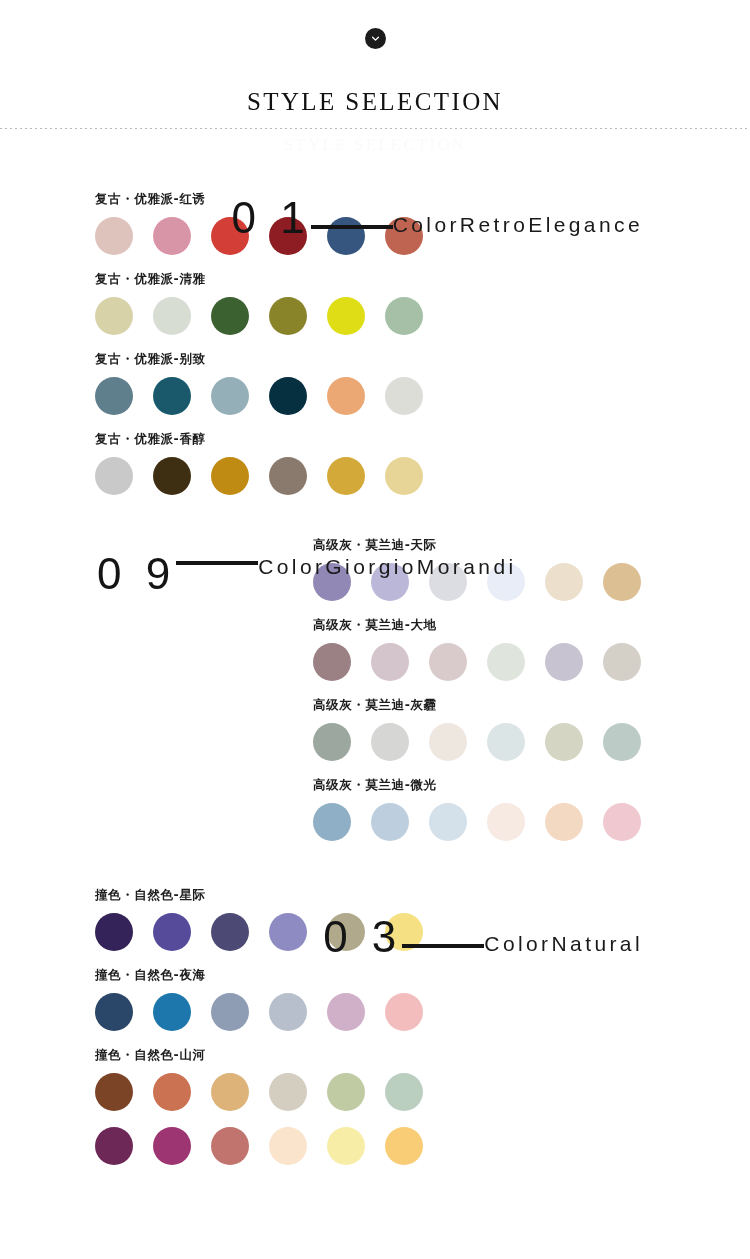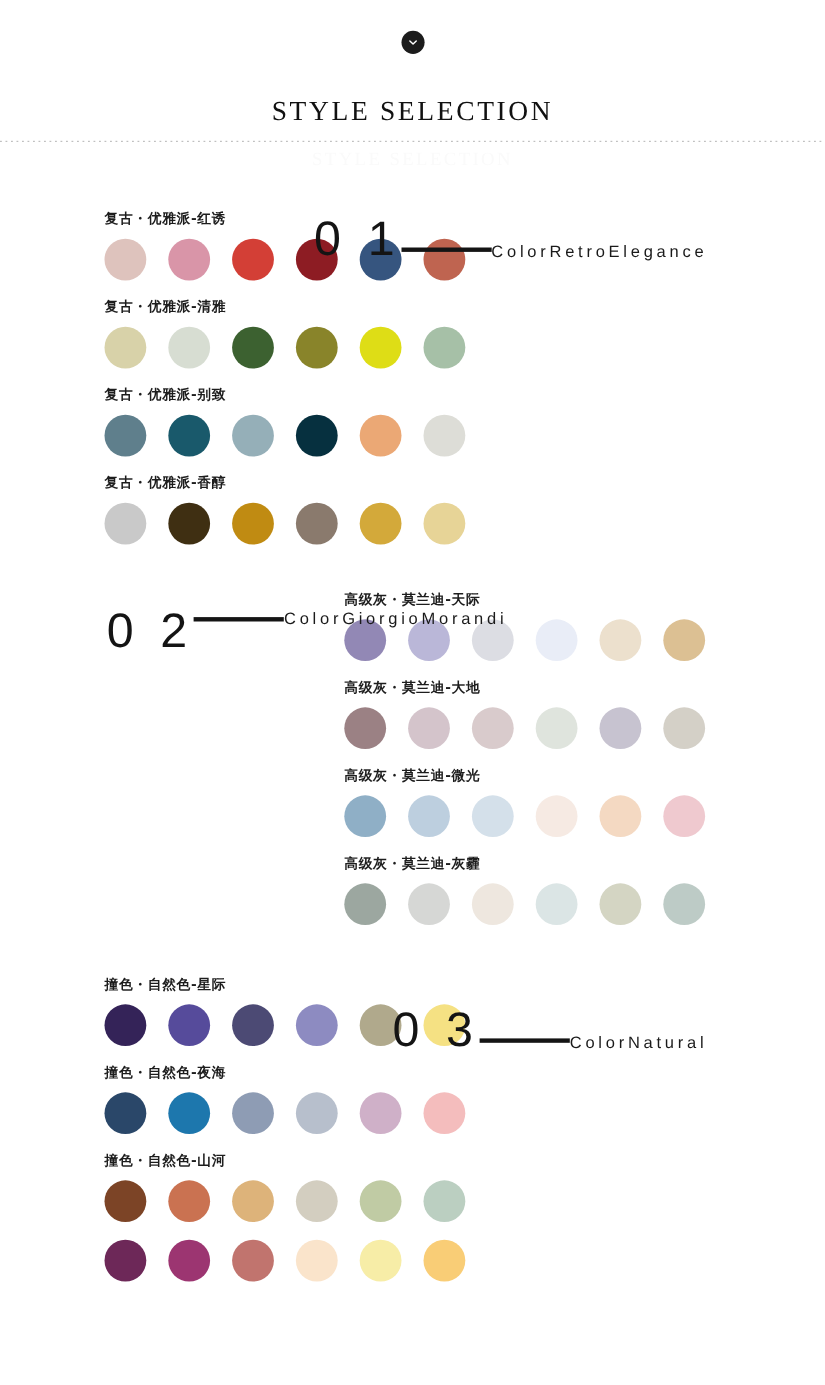--- a/index.html
+++ b/index.html
@@ -119,21 +119,21 @@
   }
   .num-rule {
     width: 82px;
     height: 4px;
     background: #141414;
     margin-top: 9px;
     margin-bottom: 11px;
   }
   .num-sub {
     font-family: "Liberation Sans", "DejaVu Sans", sans-serif;
-    font-size: 15px;
+    font-size: 21px;
     letter-spacing: 3.4px;
     line-height: 1.42;
     color: #1a1a1a;
     white-space: nowrap;
   }
 
   .nb-01 { top: 196px; right: 107px; }
   .nb-02 { top: 552px; left: 97px; }
   .nb-03 { top: 915px; right: 107px; }
 </style>
@@ -236,48 +236,48 @@
         <div class="swatch" style="background:#9b8184"></div>
         <div class="swatch" style="background:#d4c4cb"></div>
         <div class="swatch" style="background:#d9cbcc"></div>
         <div class="swatch" style="background:#dfe4dd"></div>
         <div class="swatch" style="background:#c7c3d0"></div>
         <div class="swatch" style="background:#d4d0c7"></div>
       </div>
     </div>
 
     <div class="palette-group">
+      <div class="palette-label">高级灰・莫兰迪-灰霾</div>
+      <div class="swatch-row">
+        <div class="swatch" style="background:#9ca7a0"></div>
+        <div class="swatch" style="background:#d6d7d5"></div>
+        <div class="swatch" style="background:#eee7df"></div>
+        <div class="swatch" style="background:#dbe5e5"></div>
+        <div class="swatch" style="background:#d4d5c3"></div>
+        <div class="swatch" style="background:#bdcbc6"></div>
+      </div>
+    </div>
+
+    <div class="palette-group">
       <div class="palette-label">高级灰・莫兰迪-微光</div>
       <div class="swatch-row">
         <div class="swatch" style="background:#8fafc6"></div>
         <div class="swatch" style="background:#bdcfdf"></div>
         <div class="swatch" style="background:#d4e0ea"></div>
         <div class="swatch" style="background:#f6eae3"></div>
         <div class="swatch" style="background:#f4d9c2"></div>
         <div class="swatch" style="background:#efc9cf"></div>
       </div>
     </div>
 
-    <div class="palette-group">
-      <div class="palette-label">高级灰・莫兰迪-灰霾</div>
-      <div class="swatch-row">
-        <div class="swatch" style="background:#9ca7a0"></div>
-        <div class="swatch" style="background:#d6d7d5"></div>
-        <div class="swatch" style="background:#eee7df"></div>
-        <div class="swatch" style="background:#dbe5e5"></div>
-        <div class="swatch" style="background:#d4d5c3"></div>
-        <div class="swatch" style="background:#bdcbc6"></div>
-      </div>
-    </div>
-
   </div>
 </div>
 
 <div class="num-block left nb-02">
-  <div class="num-digits">0 2</div>
+  <div class="num-digits">0 9</div>
   <div class="num-rule"></div>
   <div class="num-sub">Color</div>
   <div class="num-sub">Giorgio</div>
   <div class="num-sub">Morandi</div>
 </div>
 
 <div class="section sec-03">
   <div class="palette-col">
 
     <div class="palette-group">

